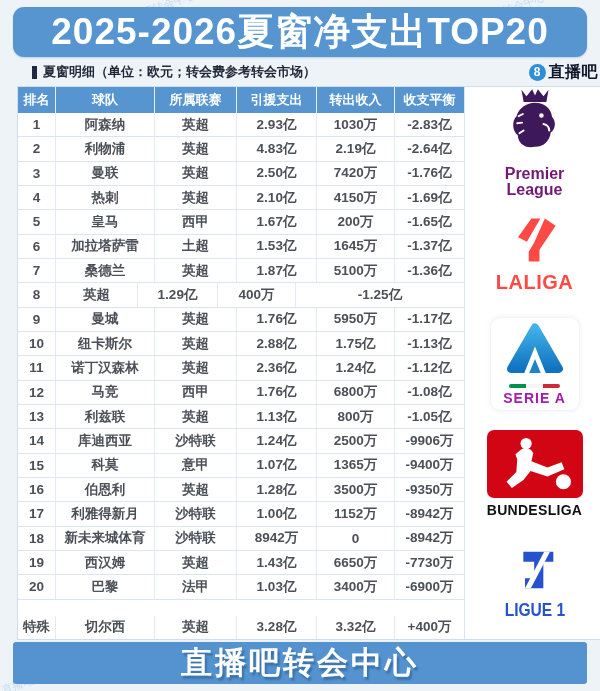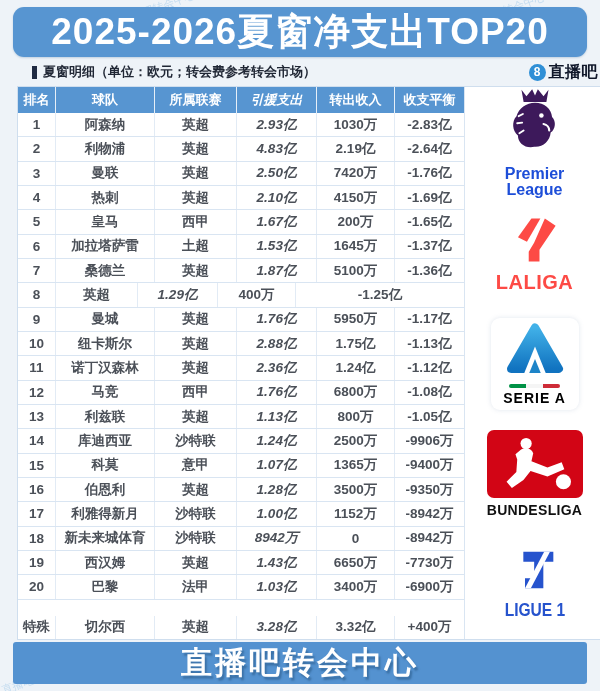--- a/index.html
+++ b/index.html
@@ -70,46 +70,46 @@
   .td{
     font-size:13.5px;font-weight:600;color:#4b5058;
     display:flex;align-items:center;justify-content:center;
     border-right:1px solid #e2ebf5;box-sizing:border-box;
     white-space:nowrap;
   }
   .td:last-child{border-right:none;}
   .c0{width:38px;}
   .c1{width:99px;}
   .c2{width:82px;}
-  .c3{width:80px;font-style:italic;}
+  .c3{width:80px;}
   .c4{width:78px;}
   .c5{flex:1;}
 
   
   .logo-col{
     flex:1;border-left:1px solid #d9e5f2;background:#fff;
     display:flex;flex-direction:column;
   }
   .logo-block{
     flex:1;display:flex;flex-direction:column;
     align-items:center;justify-content:center;gap:1px;
   }
-  .pl-text{color:#1d4ed8;font-size:16px;font-weight:800;line-height:1.02;text-align:center;}
+  .pl-text{color:#701a75;font-size:16px;font-weight:800;line-height:1.02;text-align:center;}
   .laliga-text{color:#fd4a45;font-size:20px;font-weight:800;letter-spacing:.5px;}
   .seriea-card{
     background:#fff;border-radius:9px;padding:3px 8px 4px;
     box-shadow:0 0 5px rgba(90,120,160,.18);
     display:flex;flex-direction:column;align-items:center;gap:2px;
   }
   .flag{display:flex;height:4px;margin-top:1px;}
   .flag span{width:17px;height:4px;display:inline-block;}
   .flag .g{background:#009246;border-radius:2px 0 0 2px;}
   .flag .w{background:#f5f5f5;}
   .flag .r{background:#ce2b37;border-radius:0 2px 2px 0;}
-  .seriea-text{color:#000000;font-size:14px;font-weight:800;letter-spacing:1px;}
+  .seriea-text{color:#a21caf;font-size:14px;font-weight:800;letter-spacing:1px;}
   .buli-box{
     width:96px;height:68px;background:#d20515;border-radius:7px;
     display:flex;align-items:center;justify-content:center;
   }
   .buli-text{color:#101010;font-size:14px;font-weight:800;letter-spacing:.3px;margin-top:3px;}
   .ligue1-text{
     color:#2653cd;font-size:19px;font-weight:800;
     transform:scaleX(.82);letter-spacing:0;
   }
 

